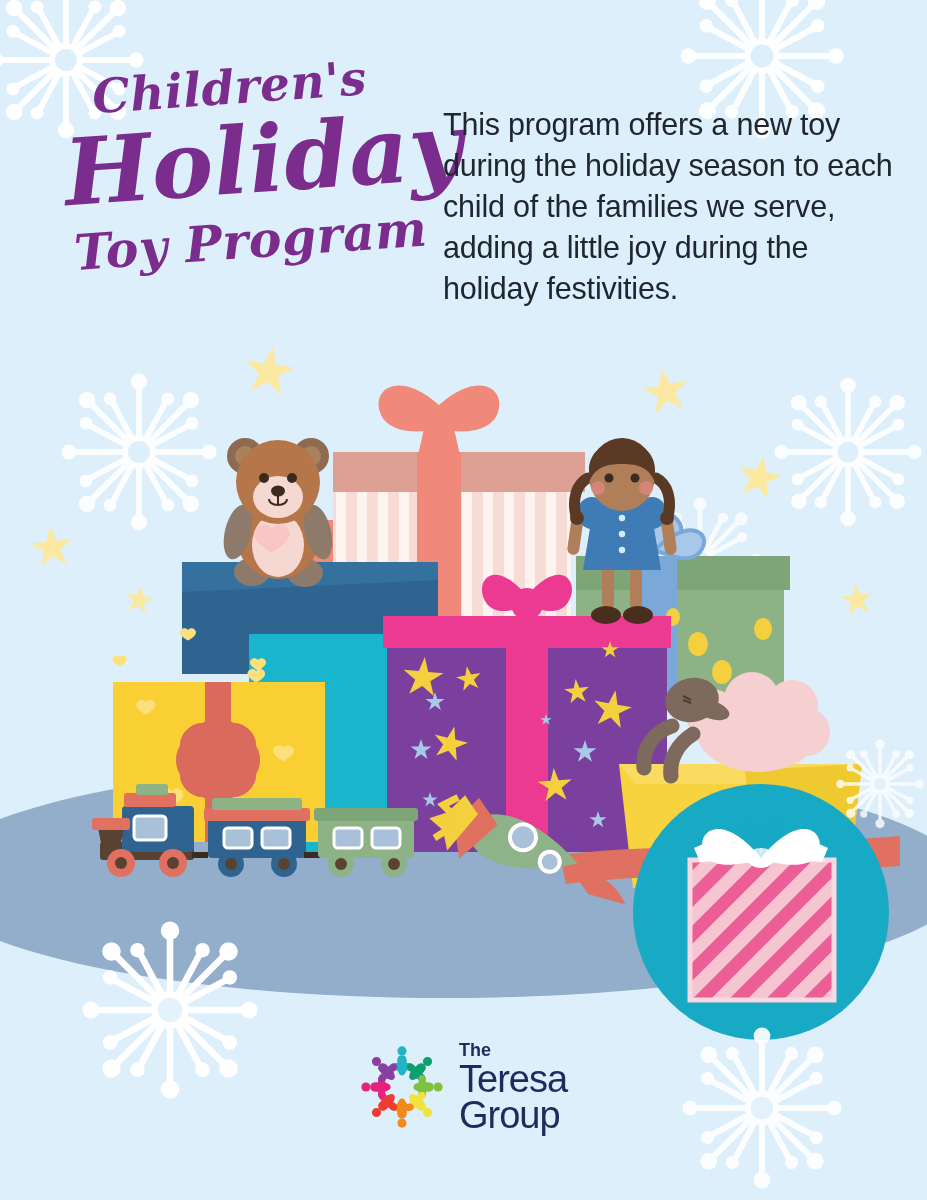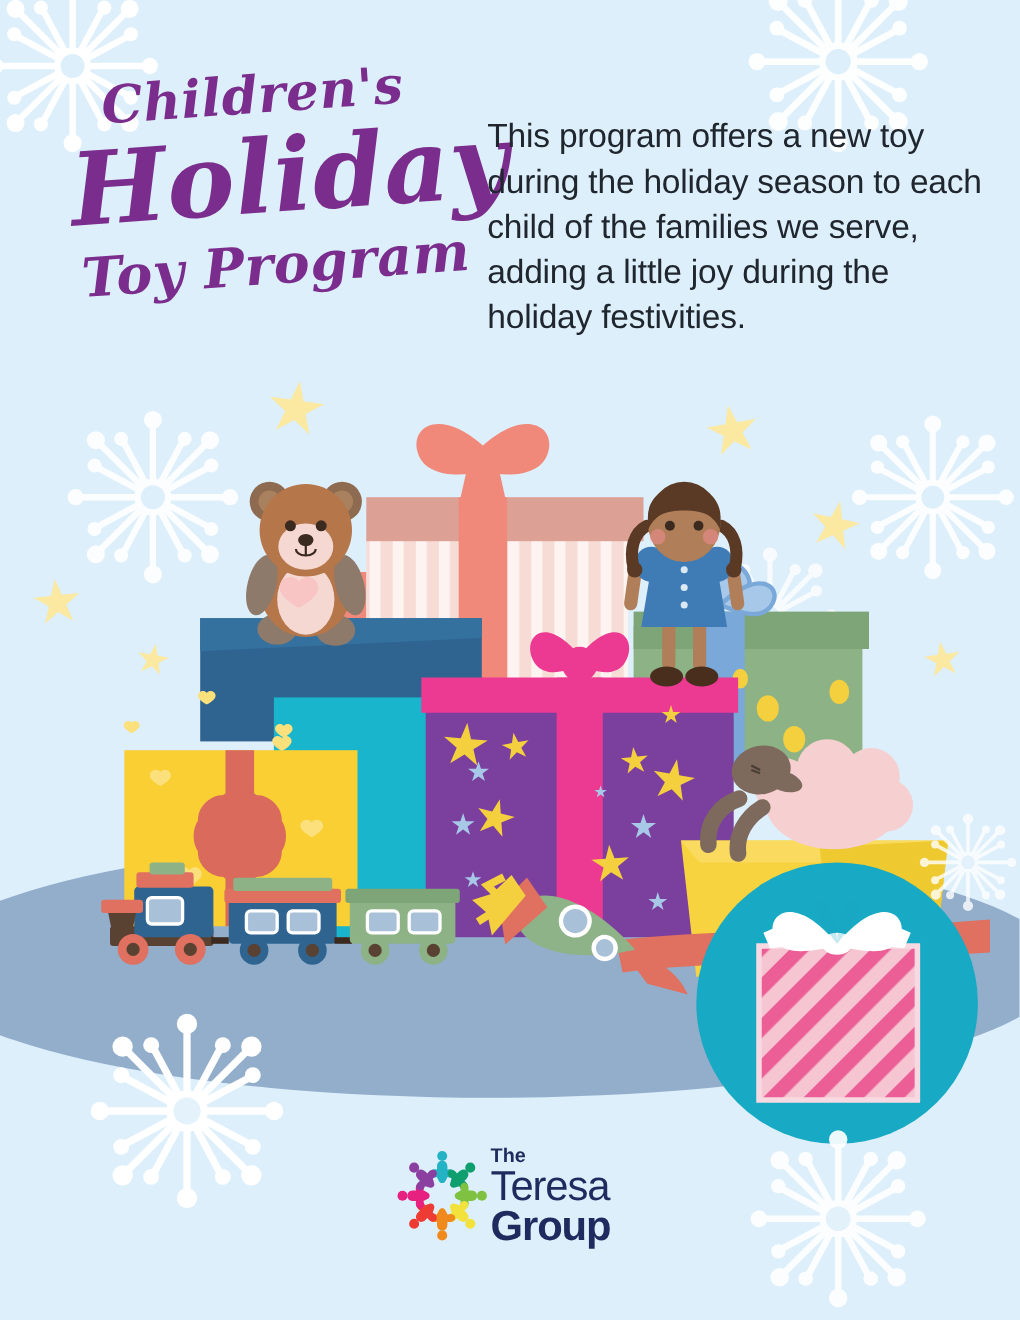--- a/index.html
+++ b/index.html
@@ -51,27 +51,27 @@
     font-weight:normal;
     letter-spacing:-0.2px;
   }
 
   
   #logo {
     position:absolute;
     left:358px; top:1036px;
     width:215px; height:102px;
     z-index:40;
-    display:flex; align-items:center; 
+    display:flex; align-items:center; gap:13px;
   }
   #logo-mark { width:88px; height:88px; flex:0 0 88px; }
   #logo-words { color:#1f2a5e; line-height:1; }
   #logo-the { font-size:18px; font-weight:bold; letter-spacing:0px; }
   #logo-teresa { font-size:38px; font-weight:normal; letter-spacing:-1px; margin-top:1px; }
-  #logo-group { font-size:38px; font-weight:bold; letter-spacing:-1px; margin-top:-2px; }
+  #logo-group { font-size:38px; font-weight:normal; letter-spacing:-1px; margin-top:-2px; }
 </style>
 </head>
 <body>
 
 <div id="poster">
 
   <svg class="layer" viewBox="0 0 927 1200" xmlns="http://www.w3.org/2000/svg" style="z-index:1">
     <defs>
       <g id="flake">
         <g fill="#ffffff">

